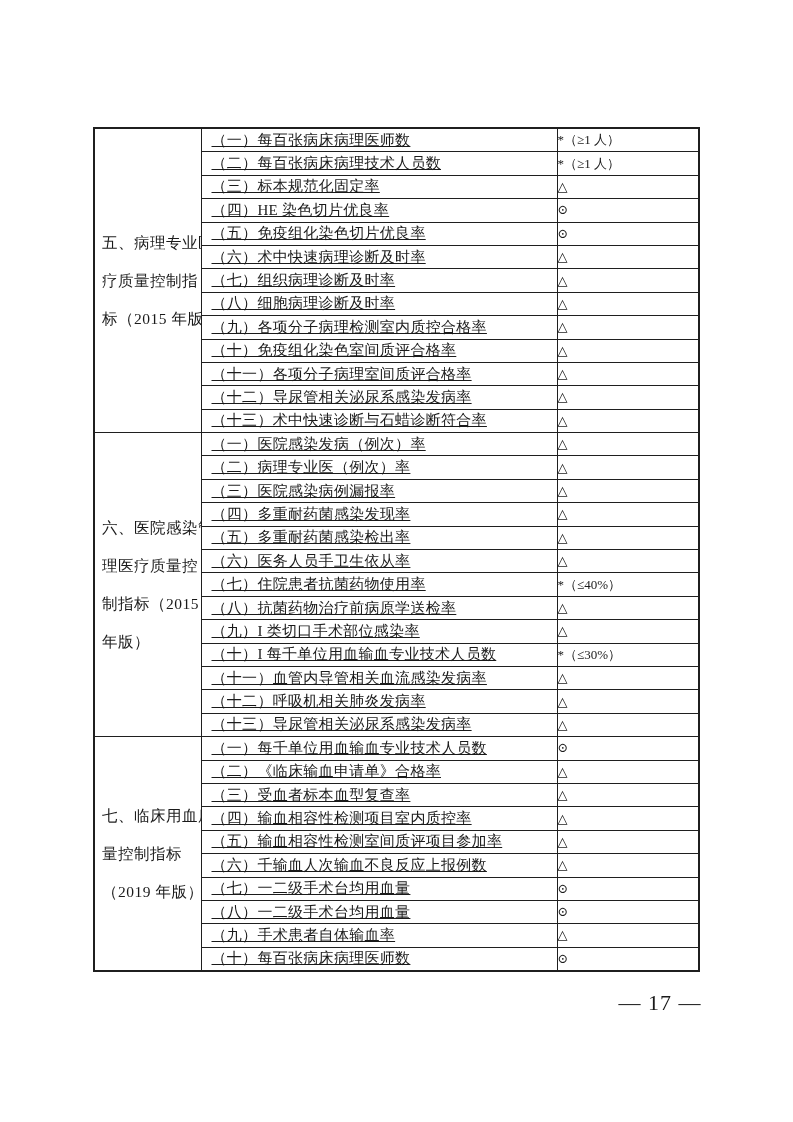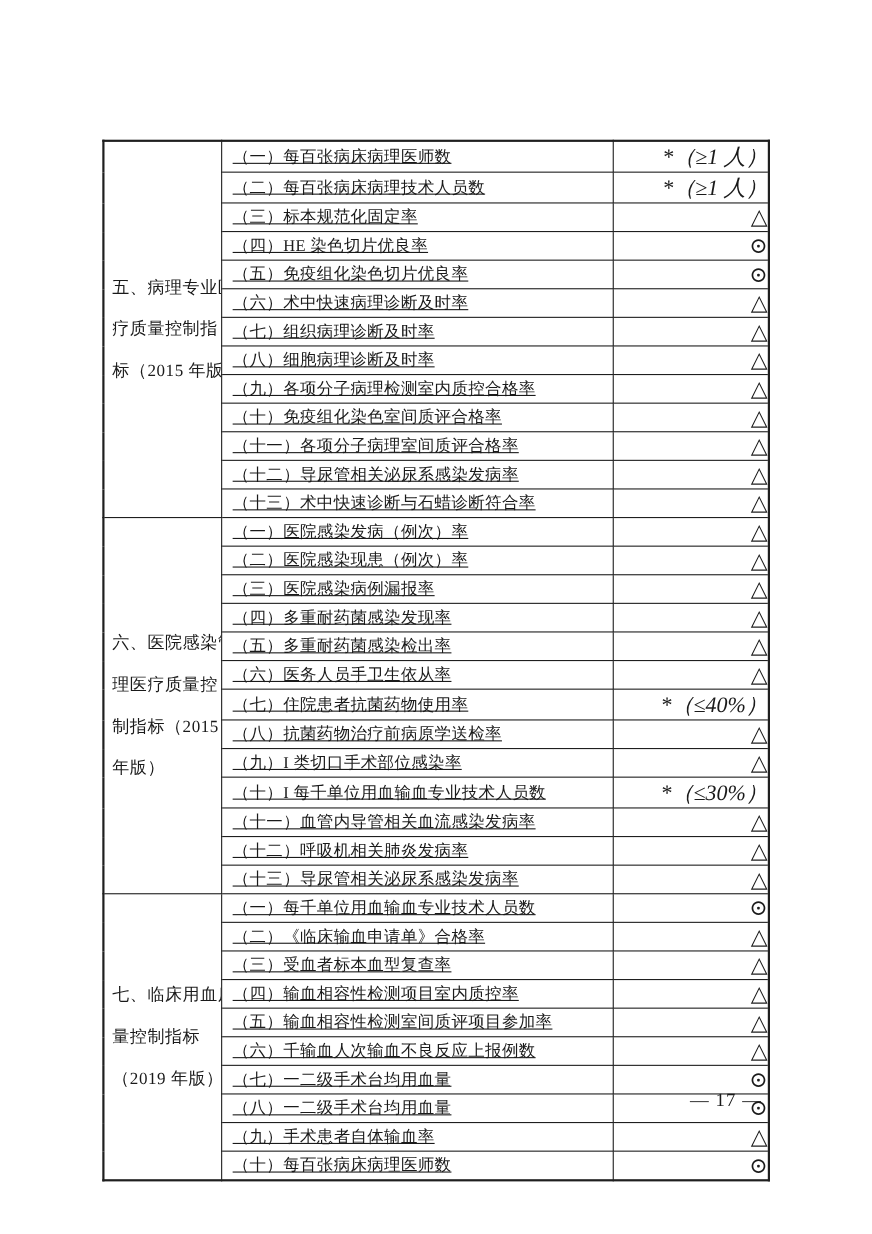--- a/index.html
+++ b/index.html
@@ -47,32 +47,31 @@
     letter-spacing: 0.5px;
   }
   td.item-cell {
     padding-left: 10px;
     font-size: 15px;
     white-space: nowrap;
     letter-spacing: 0.3px;
     text-decoration: underline;
   }
   td.mark-cell {
-    text-align: right;
-    font-size: 20px;
+    text-align: left;
+    font-size: 13px;
     white-space: nowrap;
-    font-style: italic;
   }
   .page-number {
     position: absolute;
     left: 600px;
     top: 990px;
     width: 120px;
     text-align: center;
-    font-size: 17px;
+    font-size: 22px;
     letter-spacing: 1px;
   }
 </style>
 </head>
 <body>
 
 <div class="page">
   <table class="qc-table">
     <colgroup>
       <col style="width:107px">
@@ -141,21 +140,21 @@
           <td class="section-cell" rowspan="13">
             <div class="label-line">六、医院感染管</div>
             <div class="label-line">理医疗质量控</div>
             <div class="label-line">制指标（2015</div>
             <div class="label-line">年版）</div>
           </td>
           <td class="item-cell">（一）医院感染发病（例次）率</td>
           <td class="mark-cell">△</td>
         </tr>
         <tr>
-          <td class="item-cell">（二）医院感染现患（例次）率</td>
+          <td class="item-cell">（二）病理专业医（例次）率</td>
           <td class="mark-cell">△</td>
         </tr>
         <tr>
           <td class="item-cell">（三）医院感染病例漏报率</td>
           <td class="mark-cell">△</td>
         </tr>
         <tr>
           <td class="item-cell">（四）多重耐药菌感染发现率</td>
           <td class="mark-cell">△</td>
         </tr>

